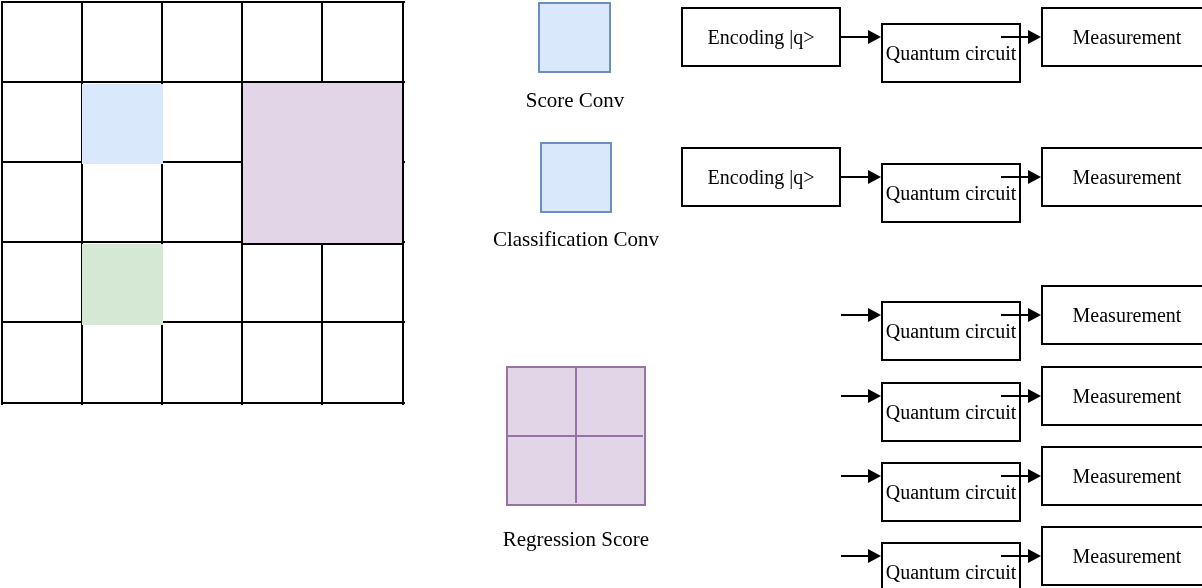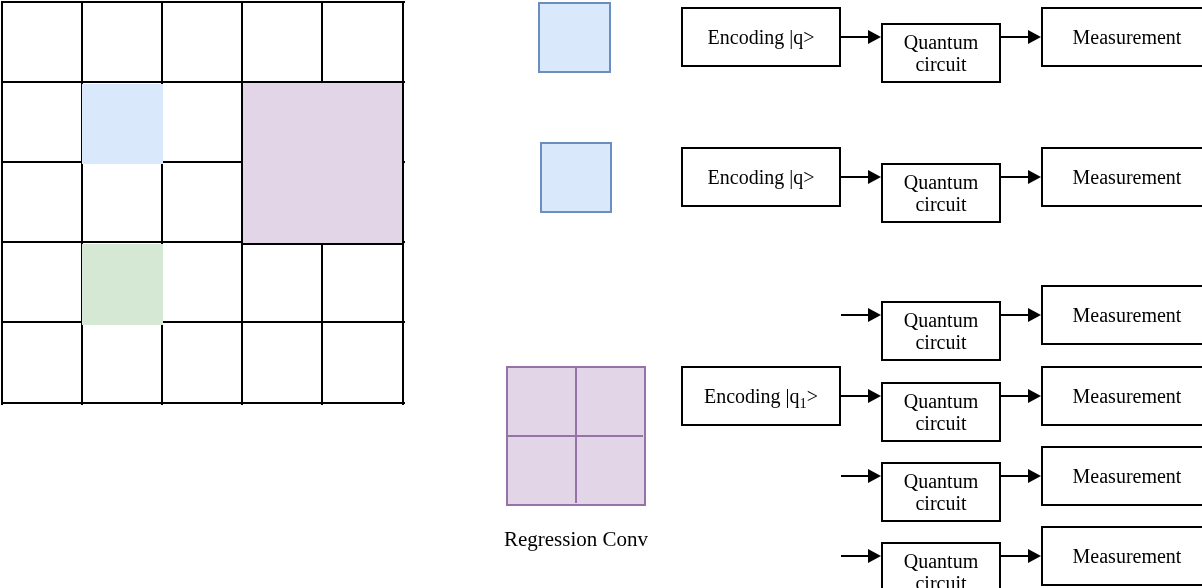--- a/index.html
+++ b/index.html
@@ -42,21 +42,21 @@
   .prow{position:absolute;left:681px;width:520px;height:60px;text-decoration:underline;}
   .pbox{
     position:absolute;top:0;height:60px;
     border:2.4px solid #000;box-sizing:border-box;
     background:#fff;
     display:flex;align-items:center;justify-content:center;
     text-align:center;
     font-size:20px;line-height:1.12;
   }
   .pbox.enc{left:0;width:160px;}
-  .pbox.qc{left:200px;width:120px;margin-top:16px;}
+  .pbox.qc{left:200px;width:140px;margin-top:16px;}
   .pbox.meas{left:360px;width:172px;}
   .pbox.enc sub{font-size:0.72em;line-height:0;}
   .arrow{position:absolute;top:0;height:60px;width:40px;}
   .arrow.a1{left:160px;}
   .arrow.a2{left:320px;}
   .arrow .shaft{
     position:absolute;left:0;top:28.8px;height:2.4px;width:29px;background:#000;
   }
   .arrow .head{
     position:absolute;right:0;top:23px;
@@ -85,28 +85,30 @@
     <div class="gline h" style="top:240px"></div>
     <div class="gline h" style="top:320px"></div>
     <div class="gline h" style="top:401px"></div>
 
     <div class="gcell" style="left:81px;top:82.5px;width:81px;height:80px;background:#dae8fc;"></div>
     <div class="gcell" style="left:81px;top:242.5px;width:81px;height:81px;background:#d5e8d4;"></div>
     <div class="gcell" style="left:240px;top:80px;width:163px;height:164px;background:#e1d5e7;border:2.4px solid #000;box-sizing:border-box;"></div>
   </div>
 
   <div class="sq-blue" style="left:538px;top:2px;width:73px;height:71px;background:#dae8fc;border-color:#6c8ebf;"></div>
+  <div class="diag-label" style="left:475px;top:88px;width:200px;">Score Conv</div>
 
   <div class="sq-blue" style="left:540px;top:142px;width:72px;height:71px;background:#dae8fc;border-color:#6c8ebf;"></div>
+  <div class="diag-label" style="left:456px;top:227px;width:240px;">Classification Conv</div>
 
   <div class="reg-grid" style="background:#e1d5e7;border-color:#9673a6;">
     <div class="reg-line v" style="background:#9673a6;"></div>
     <div class="reg-line h" style="background:#9673a6;"></div>
   </div>
-  <div class="diag-label" style="left:456px;top:527px;width:240px;">Regression Conv</div>
+  <div class="diag-label" style="left:456px;top:527px;width:240px;">Regression Score</div>
 
   <div class="prow" style="top:7px;">
     <div class="pbox enc">
         <span><span>Encoding |q</span><sub></sub><span>&gt;</span></span>
       </div>
     <div class="arrow a1">
         <div class="shaft"></div>
         <div class="head"></div>
       </div>
     <div class="pbox qc">
@@ -152,23 +154,20 @@
     <div class="arrow a2">
         <div class="shaft"></div>
         <div class="head"></div>
       </div>
     <div class="pbox meas">
         <span>Measurement</span>
       </div>
   </div>
 
   <div class="prow" style="top:366px;">
-    <div class="pbox enc">
-        <span><span>Encoding |q</span><sub>1</sub><span>&gt;</span></span>
-      </div>
     <div class="arrow a1">
         <div class="shaft"></div>
         <div class="head"></div>
       </div>
     <div class="pbox qc">
         <span>Quantum circuit</span>
       </div>
     <div class="arrow a2">
         <div class="shaft"></div>
         <div class="head"></div>

